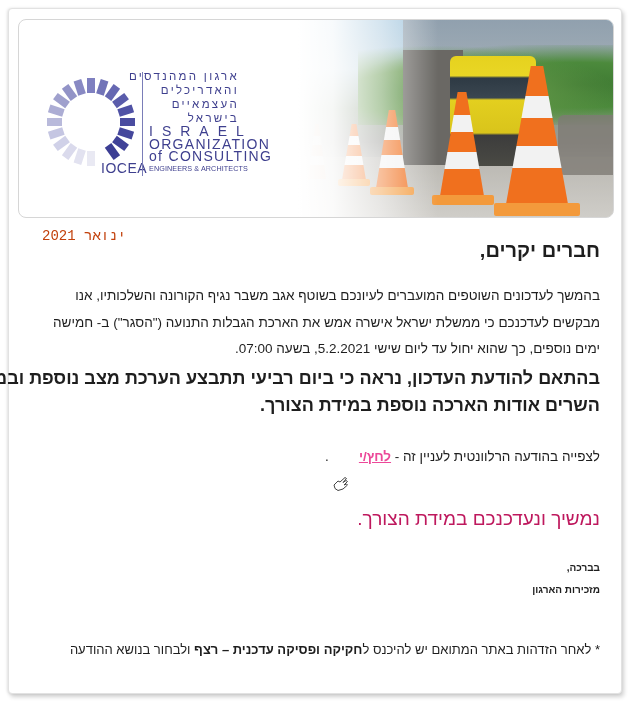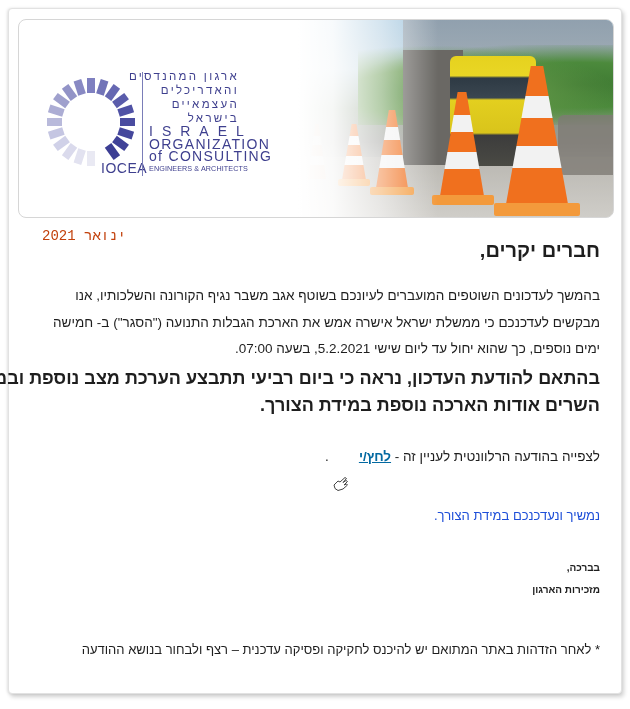--- a/index.html
+++ b/index.html
@@ -184,40 +184,40 @@
       position: absolute;
       right: 30px;
       top: 449px;
       direction: rtl;
       font-family: "Liberation Sans", sans-serif;
       font-size: 13.5px;
       color: #1e1e1e;
       white-space: nowrap;
     }
     .view-line a {
-      color: #0369a1;
+      color: #ec4899;
       font-weight: bold;
       text-decoration: underline;
       margin-left: 30px;
     }
     .hand-icon {
       position: absolute;
       left: 332px;
       top: 476px;
       width: 18px;
       height: 16px;
     }
     .continue {
       position: absolute;
       right: 30px;
       top: 508px;
       direction: rtl;
       font-family: "Liberation Sans", sans-serif;
-      font-size: 13px;
-      color: #1d4ed8;
+      font-size: 19px;
+      color: #be185d;
       white-space: nowrap;
     }
     .closing {
       position: absolute;
       right: 30px;
       top: 557px;
       direction: rtl;
       text-align: right;
       font-family: "Liberation Sans", sans-serif;
       font-size: 10px;
@@ -228,21 +228,21 @@
     .footnote {
       position: absolute;
       right: 30px;
       top: 642px;
       direction: rtl;
       font-family: "Liberation Sans", sans-serif;
       font-size: 13px;
       color: #1e1e1e;
       white-space: nowrap;
     }
-    .footnote b { font-weight: normal; }
+    .footnote b { font-weight: bold; }
   </style>
 </head>
 <body>
 
 <div class="frame"></div>
 
 <div class="banner">
   <div class="photo">
     <div class="bldg"></div>
     <div class="trees"></div>

